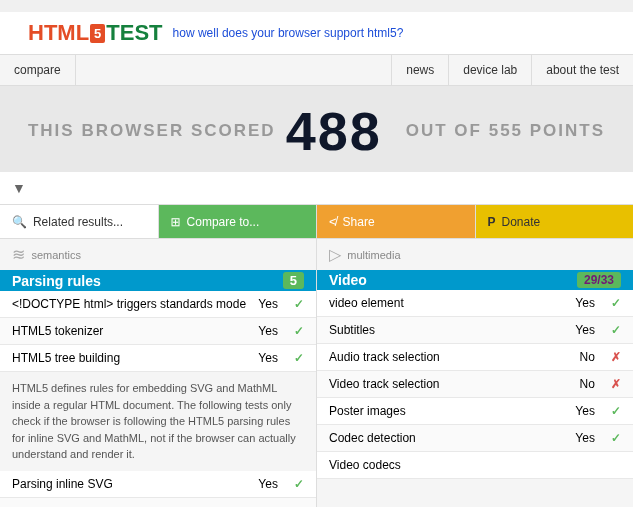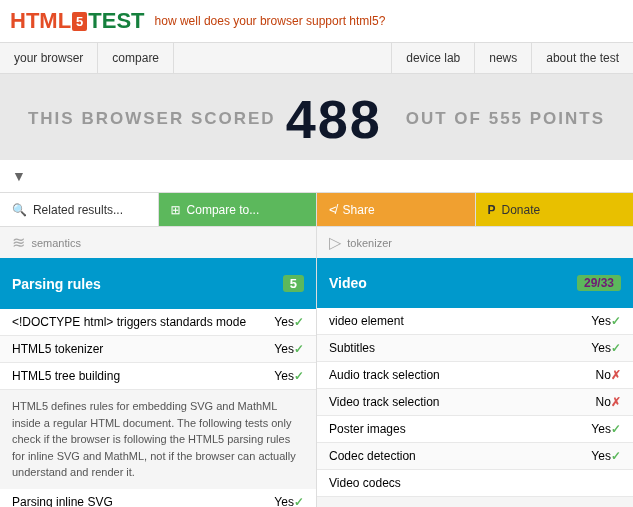--- a/index.html
+++ b/index.html
@@ -1,19 +1,19 @@
 <!DOCTYPE html>
 <html><head>
   <meta charset="utf-8">
   <style>
     * { margin: 0; padding: 0; box-sizing: border-box; }
     body { font-family: Arial, sans-serif; font-size: 13px; background: #f0f0f0; width: 633px; }
 
     
-    .header { background: #fff; padding: 8px 10px; display: flex; align-items: center; gap: 10px; border-bottom: 1px solid #ddd; }
+    .header { background: #fff; padding: 8px 28px; display: flex; align-items: center; gap: 10px; border-bottom: 1px solid #ddd; margin-top: 12px; }
 
     
     .nav-bar { background: #f5f5f5; padding: 0; display: flex; align-items: stretch; border-bottom: 1px solid #ddd; justify-content: space-between; }
     .nav-left { display: flex; }
     .nav-right { display: flex; }
     .nav-tab { padding: 8px 14px; font-size: 12px; cursor: pointer; color: #333; text-decoration: none; display: flex; align-items: center; }
     .nav-tab.active { background: #0099cc; color: #fff; }
     .nav-tab-right { padding: 8px 14px; font-size: 12px; cursor: pointer; color: #333; display: flex; align-items: center; border-left: 1px solid #ddd; }
 
     
@@ -38,59 +38,56 @@
     
     .main-content { display: flex; background: #f5f5f5; min-height: 200px; }
 
     
     .col-left { flex: 1; padding: 0 0 10px; border-right: 1px solid #ddd; background: #f5f5f5; }
     .col-right { flex: 1; padding: 0 0 10px; background: #f5f5f5; }
 
     .section-header-label { padding: 6px 12px; font-size: 11px; color: #888; display: flex; align-items: center; gap: 6px; background: #f5f5f5; }
     .section-waves { font-size: 16px; color: #aaa; }
 
-    .category-title { background: #0099cc; color: #fff; padding: 17px 12px; font-size: 14px; font-weight: bold; display: flex; align-items: center; justify-content: space-between; }
+    .category-title { background: #0099cc; color: #fff; padding: 2px 12px; font-size: 14px; font-weight: bold; display: flex; align-items: center; justify-content: space-between; }
     .category-badge { background: #5cb85c; color: #fff; border-radius: 3px; padding: 1px 7px; font-size: 13px; font-weight: bold; }
     .category-badge-right { background: #5cb85c; color: #701a75; border-radius: 3px; padding: 1px 7px; font-size: 12px; font-weight: bold; }
 
     .feature-row { display: flex; align-items: center; justify-content: space-between; padding: 6px 12px; font-size: 12px; border-bottom: 1px solid #e8e8e8; background: #fff; }
     .feature-row:nth-child(even) { background: #fafafa; }
-    .feature-status { display: flex; align-items: center; gap: 0; white-space: nowrap; font-size: 12px; }
+    .feature-status { display: flex; align-items: center; gap: 16px; white-space: nowrap; font-size: 12px; }
     .check-yes { color: #5cb85c; font-weight: bold; }
     .check-no { color: #d9534f; font-weight: bold; }
 
     .desc-text { padding: 8px 12px; font-size: 11px; color: #555; line-height: 1.5; background: #f5f5f5; }
   </style>
 </head>
 <body>
 
 <div class="header">
   <div style="display:flex;align-items:center;">
     <span style="font-size:22px;font-weight:bold;color:#e44d26;">HTML</span>
     <span style="background:#e44d26;color:#fff;font-size:13px;font-weight:bold;padding:2px 4px;border-radius:2px;margin:0 1px;">5</span>
     <span style="font-size:22px;font-weight:bold;color:#15803d;margin-right:10px;">TEST</span>
-    <span style="font-size:12px;color:#c2410c;">how well does your browser support html5?</span>
+    <span style="font-size:12px;color:#1d4ed8;">how well does your browser support html5?</span>
   </div>
 </div>
 
 <div class="nav-bar">
   <div class="nav-left">
     <div class="nav-tab" style="border-right:1px solid #ddd;">
-      <span>your browser</span>
-    </div>
-    <div class="nav-tab" style="border-right:1px solid #ddd;">
       <span>compare</span>
     </div>
   </div>
   <div class="nav-right">
     <div class="nav-tab-right">
+      <span>news</span>
+    </div>
+    <div class="nav-tab-right">
       <span>device lab</span>
-    </div>
-    <div class="nav-tab-right">
-      <span>news</span>
     </div>
     <div class="nav-tab-right">
       <span>about the test</span>
     </div>
   </div>
 </div>
 
 <div class="score-section">
   <div class="score-text">
     <span style="font-size:17px;color:#999;font-weight:bold;letter-spacing:2px;">THIS BROWSER SCORED</span>
@@ -167,21 +164,21 @@
     </div>
     <div class="feature-row" style="background:#fafafa;">
       
       
     </div>
   </div>
 
   <div class="col-right">
     <div class="section-header-label">
       <span class="section-waves">▷</span>
-      <span>tokenizer</span>
+      <span>multimedia</span>
     </div>
     <div class="category-title">
       <span>Video</span>
       <span class="category-badge-right">29/33</span>
     </div>
 
     <div class="feature-row">
       <span>video element</span>
       <span class="feature-status">
         <span>Yes</span>

